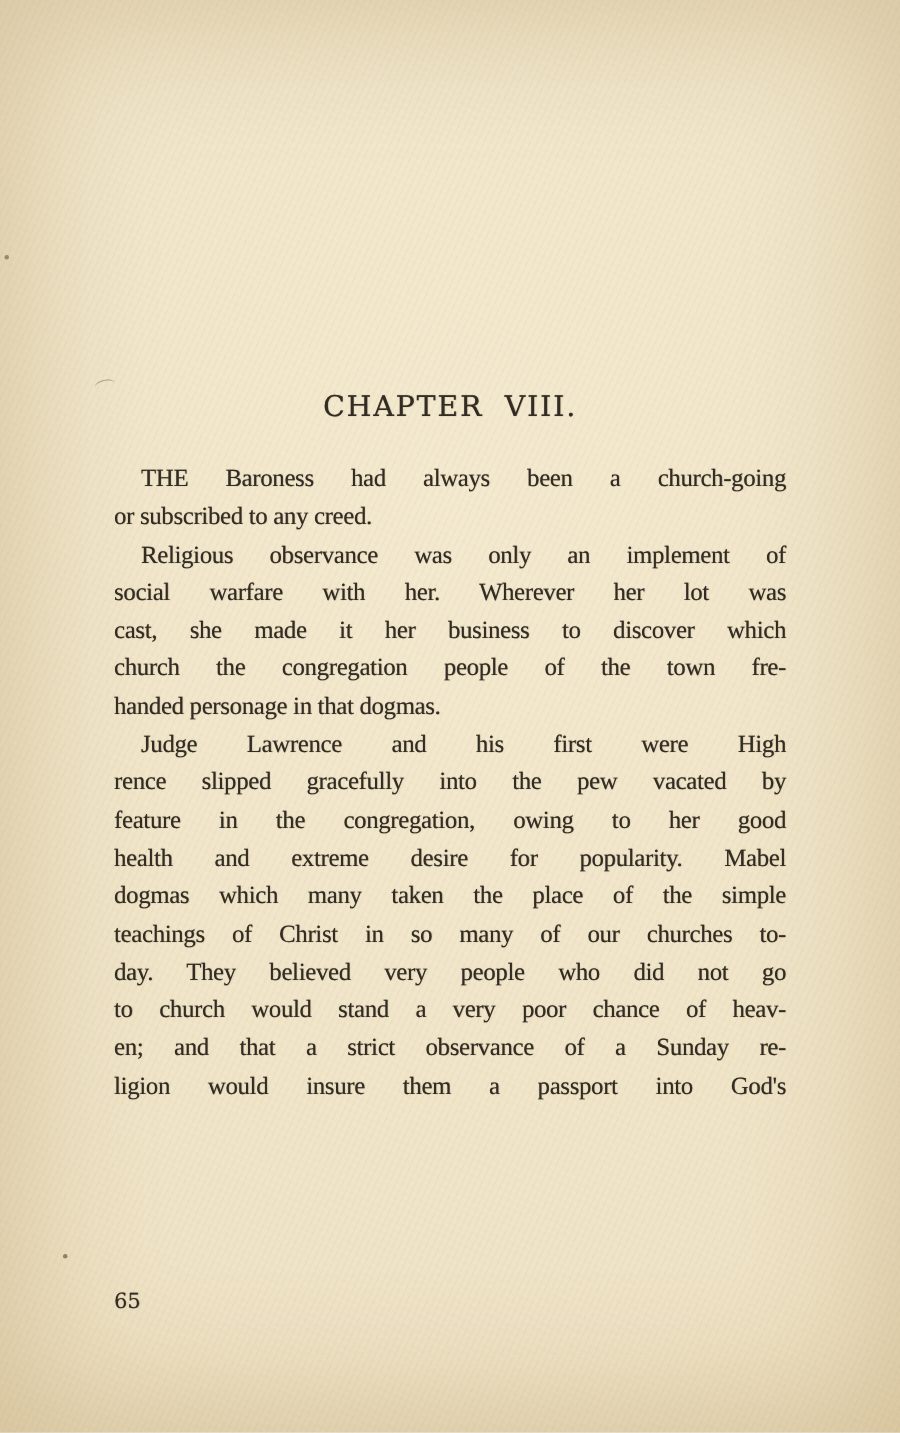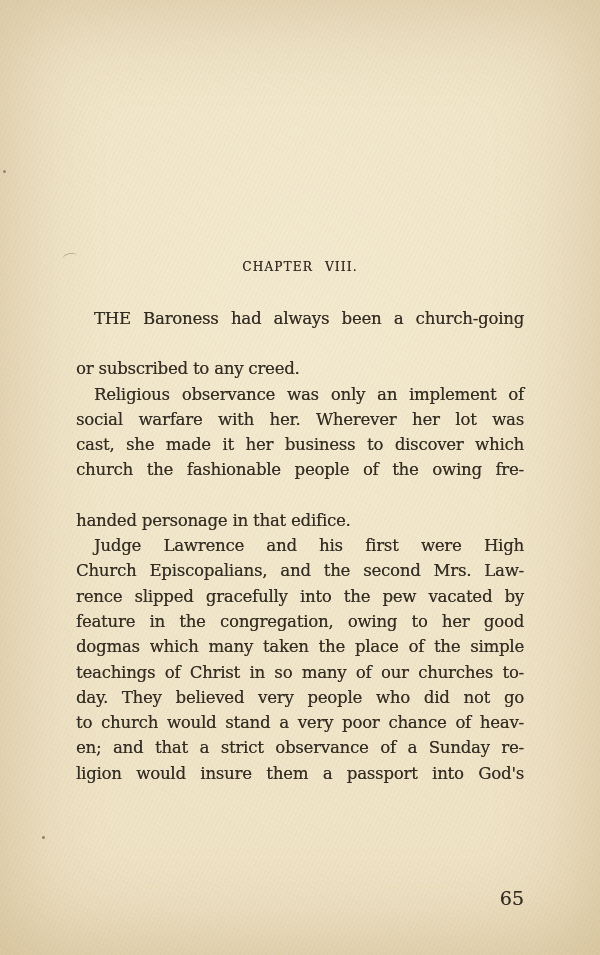--- a/index.html
+++ b/index.html
@@ -21,58 +21,58 @@
       radial-gradient(140% 110% at 50% 35%, #f3e9ce 0%, #eee2c4 55%, #e2d1aa 100%);
     box-shadow: inset 0 0 90px 12px rgba(168,138,84,0.32);
     color: #332c22;
   }
   .heading {
     position: absolute;
     top: 260px;
     left: 76px;
     width: 448px;
     text-align: center;
-    font-size: 12px;
+    font-size: 19px;
     letter-spacing: 1.2px;
     word-spacing: 7px;
     text-shadow: 0.2px 0.2px 0.6px rgba(49,42,32,0.7);
   }
   .textblock {
     position: absolute;
     top: 306px;
     left: 76px;
     width: 448px;
     font-size: 16.5px;
     letter-spacing: -0.2px;
     text-shadow: 0.2px 0.2px 0.6px rgba(49,42,32,0.65);
   }
   .line {
     height: 25.3px;
     line-height: 25.3px;
     white-space: nowrap;
     text-align: justify;
     text-align-last: justify;
+    font-family: Liberation Serif, serif;
   }
   .line.pl {            
     text-align: left;
     text-align-last: left;
-    margin-top: 25px;
   }
   .line.indent {        
     text-indent: 18px;
   }
   .pagenum {
     position: absolute;
-    top: 888px;
+    top: 858px;
     left: 76px;
     width: 448px;
     height: 20px;
     line-height: 20px;
-    text-align: right;
-    font-size: 19px;
+    text-align: left;
+    font-size: 14px;
     text-shadow: 0.2px 0.2px 0.6px rgba(49,42,32,0.6);
   }
   
   .squiggle {
     position: absolute;
     top: 253px;
     left: 63px;
     width: 14px;
     height: 7px;
     border-top: 1.5px solid rgba(110,95,70,0.45);
@@ -110,27 +110,27 @@
   <div class="heading">CHAPTER VIII.</div>
 
   <div class="textblock">
 
     <div class="line indent">THE Baroness had always been a church-going</div>
     <div class="line pl">or subscribed to any creed.</div>
 
     <div class="line indent">Religious observance was only an implement of</div>
     <div class="line">social warfare with her. Wherever her lot was</div>
     <div class="line">cast, she made it her business to discover which</div>
-    <div class="line">church the fashionable people of the owing fre-</div>
-    <div class="line pl">handed personage in that edifice.</div>
+    <div class="line">church the congregation people of the town fre-</div>
+    <div class="line pl">handed personage in that dogmas.</div>
 
     <div class="line indent">Judge Lawrence and his first were High</div>
-    <div class="line">Church Episcopalians, and the second Mrs. Law-</div>
     <div class="line">rence slipped gracefully into the pew vacated by</div>
     <div class="line">feature in the congregation, owing to her good</div>
+    <div class="line">health and extreme desire for popularity. Mabel</div>
     <div class="line">dogmas which many taken the place of the simple</div>
     <div class="line">teachings of Christ in so many of our churches to-</div>
     <div class="line">day. They believed very people who did not go</div>
     <div class="line">to church would stand a very poor chance of heav-</div>
     <div class="line">en; and that a strict observance of a Sunday re-</div>
     <div class="line">ligion would insure them a passport into God's</div>
   </div>
 
   <div class="pagenum">65</div>
 

